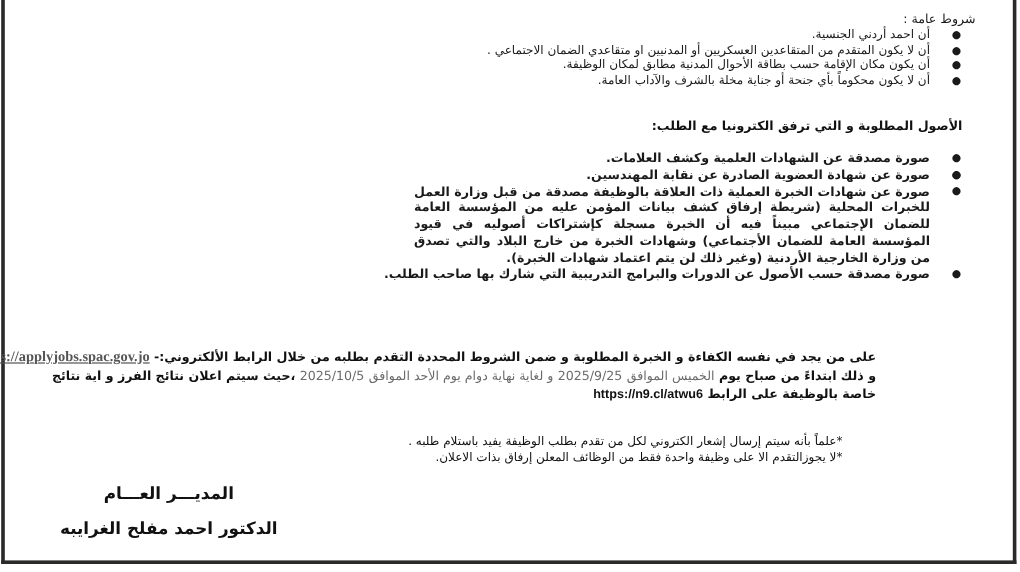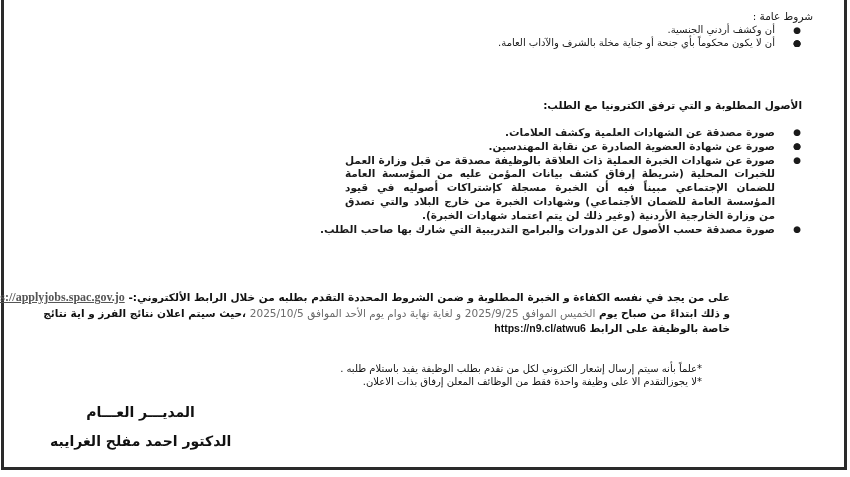--- a/index.html
+++ b/index.html
@@ -111,23 +111,23 @@
 </head>
 <body>
 
 <div class="frame"></div>
 
 <div class="doc">
 
   <div class="block general">
     <div class="heading">شروط عامة :</div>
     <ul class="bullets">
-      <li><span class="dot">●</span><span>أن وكشف أردني الجنسية.</span></li>
-      <li><span class="dot">●</span></li>
-      <li><span class="dot">●</span></li>
+      <li><span class="dot">●</span><span>أن احمد أردني الجنسية.</span></li>
+      <li><span class="dot">●</span><span>أن لا يكون المتقدم من المتقاعدين العسكريين أو المدنيين او متقاعدي الضمان الاجتماعي .</span></li>
+      <li><span class="dot">●</span><span>أن يكون مكان الإقامة حسب بطاقة الأحوال المدنية مطابق لمكان الوظيفة.</span></li>
       <li><span class="dot">●</span><span>أن لا يكون محكوماً بأي جنحة أو جناية مخلة بالشرف والآداب العامة.</span></li>
     </ul>
   </div>
 
   <div class="block docs-heading">الأصول المطلوبة و التي ترفق الكترونيا مع الطلب:</div>
 
   <div class="block docs">
     <ul class="bullets">
       <li><span class="dot">●</span><span>صورة مصدقة عن الشهادات العلمية وكشف العلامات.</span></li>
       <li><span class="dot">●</span></li>

